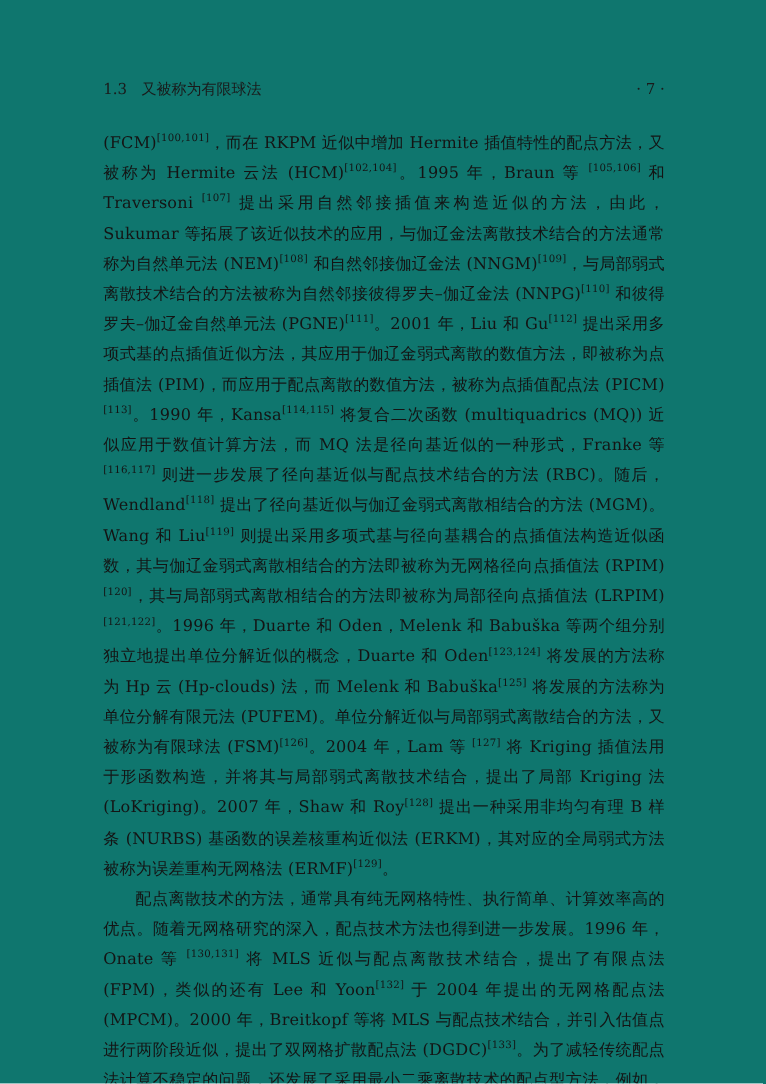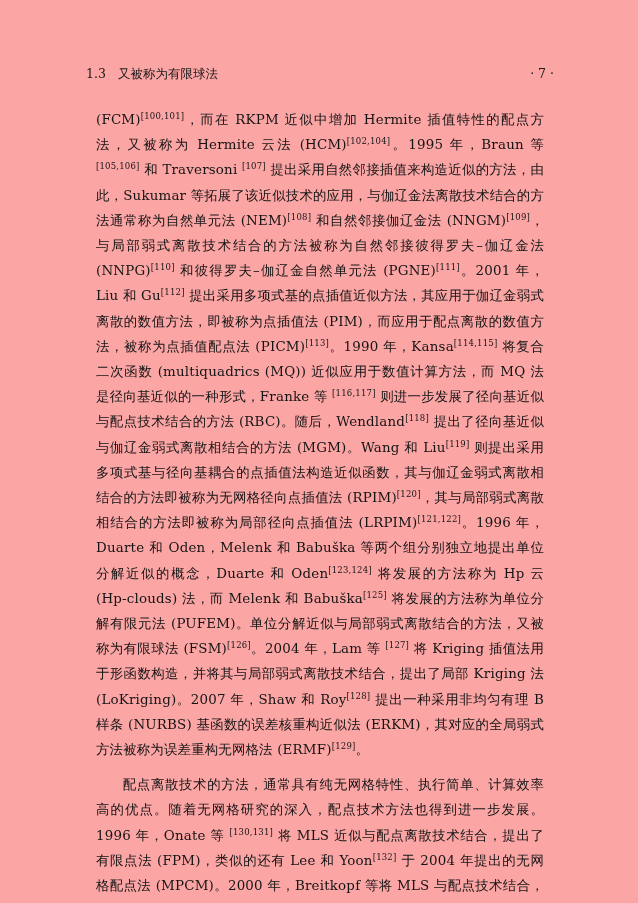--- a/index.html
+++ b/index.html
@@ -4,41 +4,41 @@
 <style>
   html, body {
     margin: 0;
     padding: 0;
     background: #ffffff;
   }
   .page {
     position: relative;
     width: 638px;
     height: 903px;
-    background: #fca5a5;
+    background: #0f766e;
     box-sizing: border-box;
     padding: 66px 84px 0 86px;
     font-family: "DejaVu Serif", "Liberation Serif", serif;
     color: #141414;
     overflow: hidden;
   }
   .running-header {
     display: flex;
     justify-content: space-between;
     align-items: baseline;
     font-size: 12.5px;
     color: #1a1a1a;
     margin-bottom: 24px;
   }
   .header-left {
     display: flex;
     gap: 12px;
   }
   .body-text p {
-    margin: 10px;
+    margin: 0;
     font-size: 13.4px;
     line-height: 25.2px;
     text-align: justify;
     letter-spacing: 0.2px;
   }
   .body-text p.indent {
     text-indent: 2em;
   }
   sup.cite {
     font-size: 8.5px;

